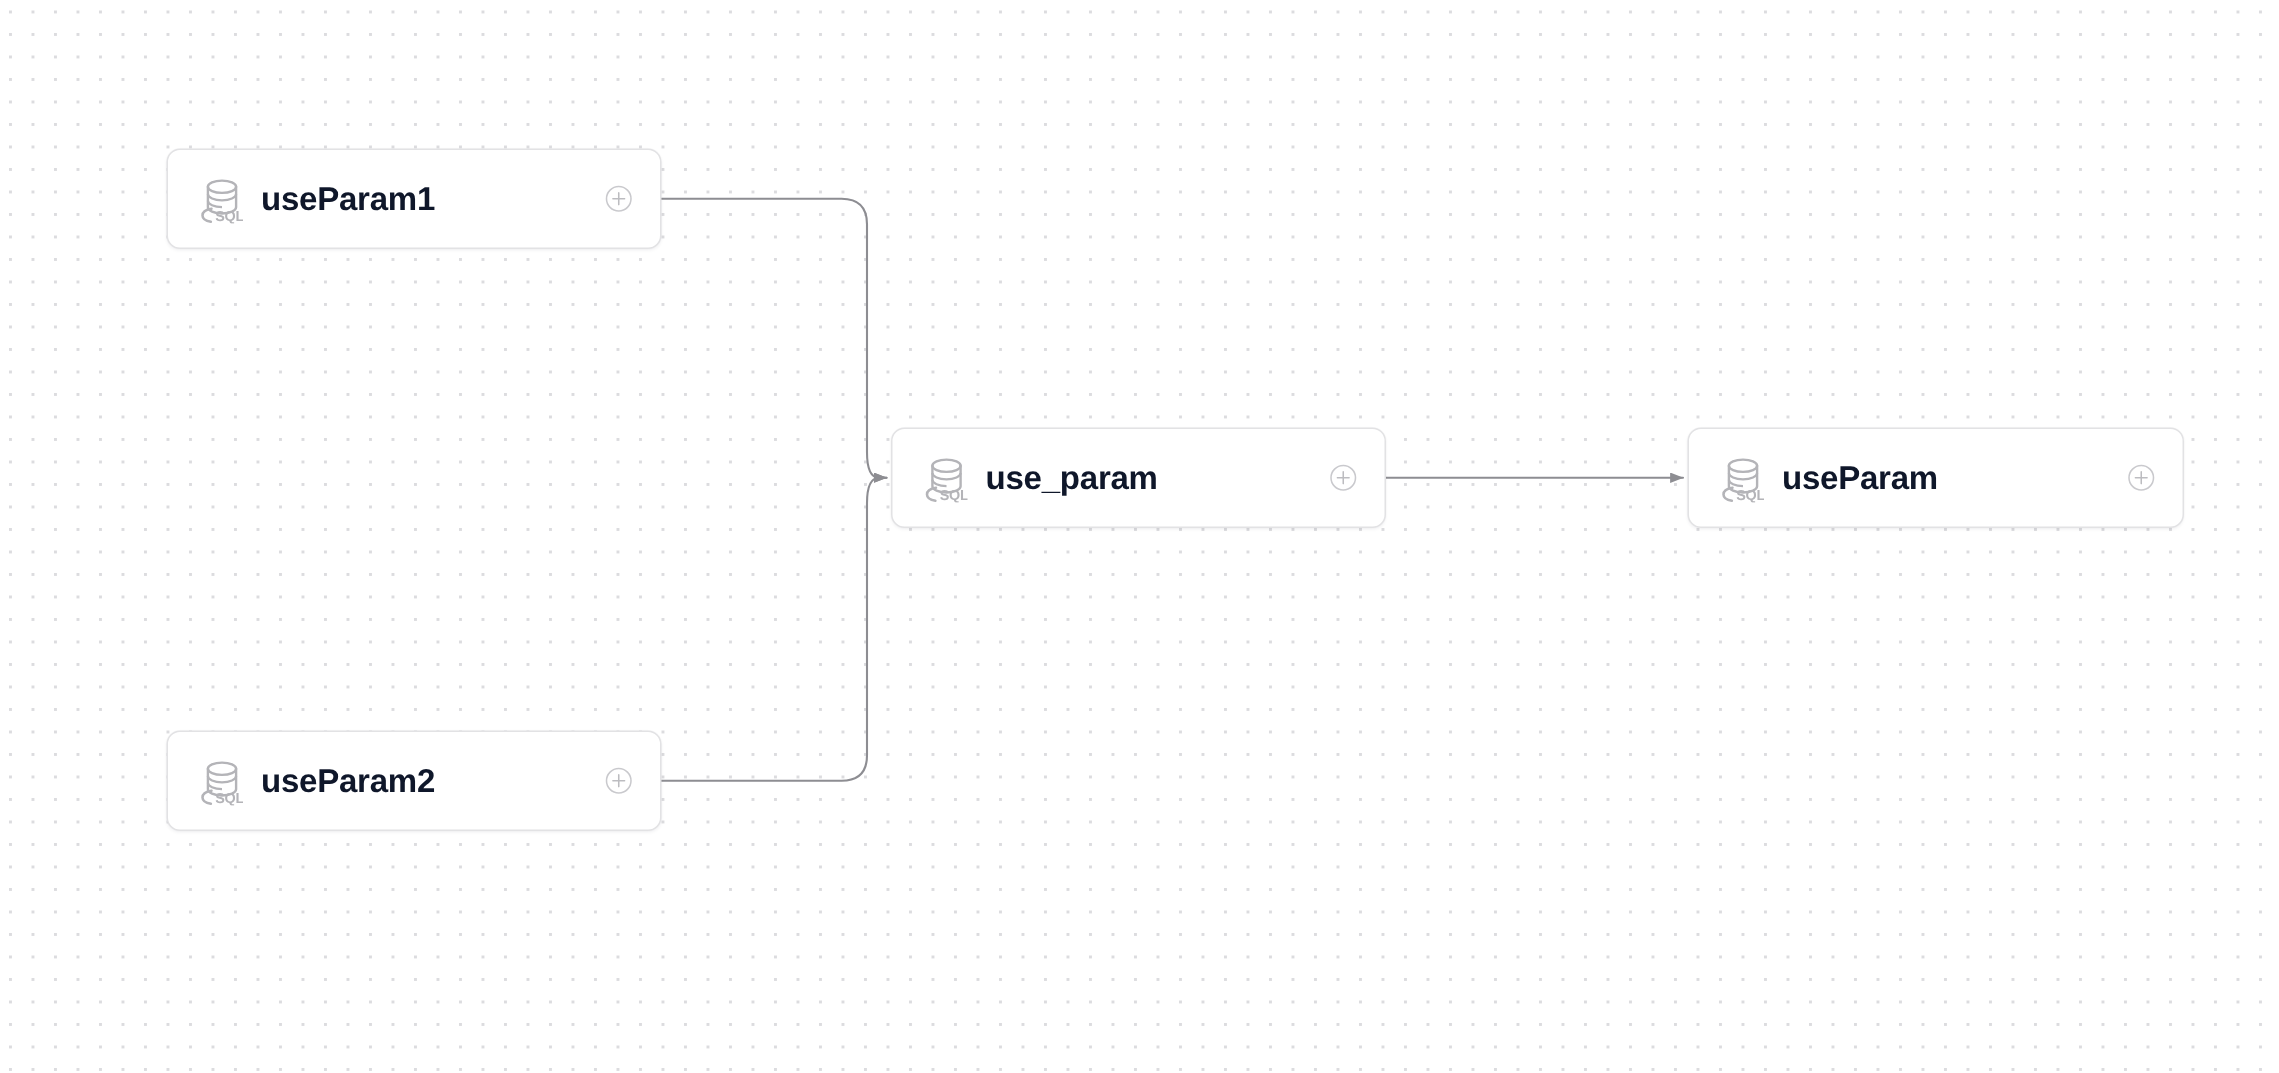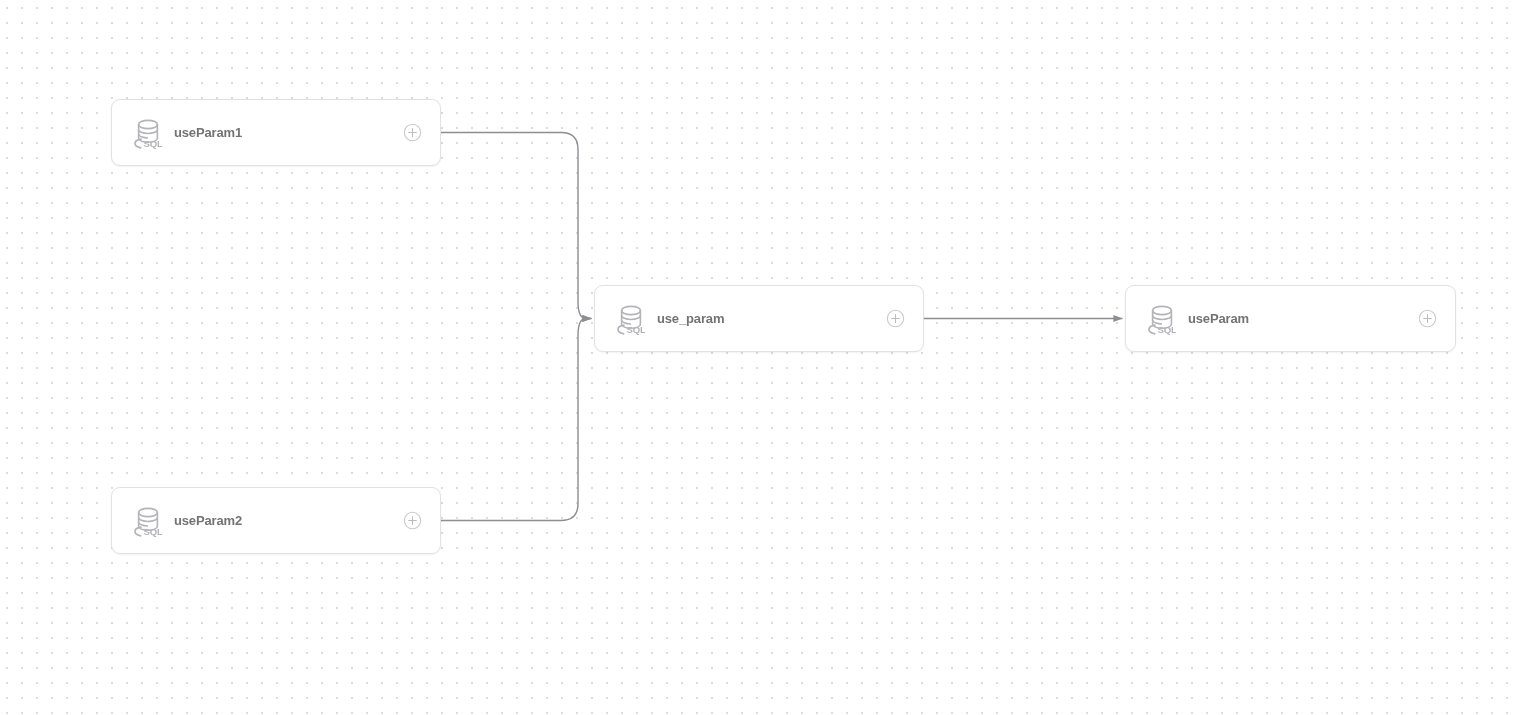--- a/index.html
+++ b/index.html
@@ -50,23 +50,23 @@
   .node-icon {
     flex: 0 0 auto;
     width: 30px;
     height: 32px;
     margin-right: 12px;
     display: block;
   }
 
   .node-label {
     flex: 1 1 auto;
-    font-size: 13px;
+    font-size: 22px;
     font-weight: 700;
-    color: #737373;
+    color: #0f172a;
     letter-spacing: -0.15px;
     white-space: nowrap;
     overflow: hidden;
     text-overflow: ellipsis;
   }
 
   .node-add {
     flex: 0 0 auto;
     width: 19px;
     height: 19px;

